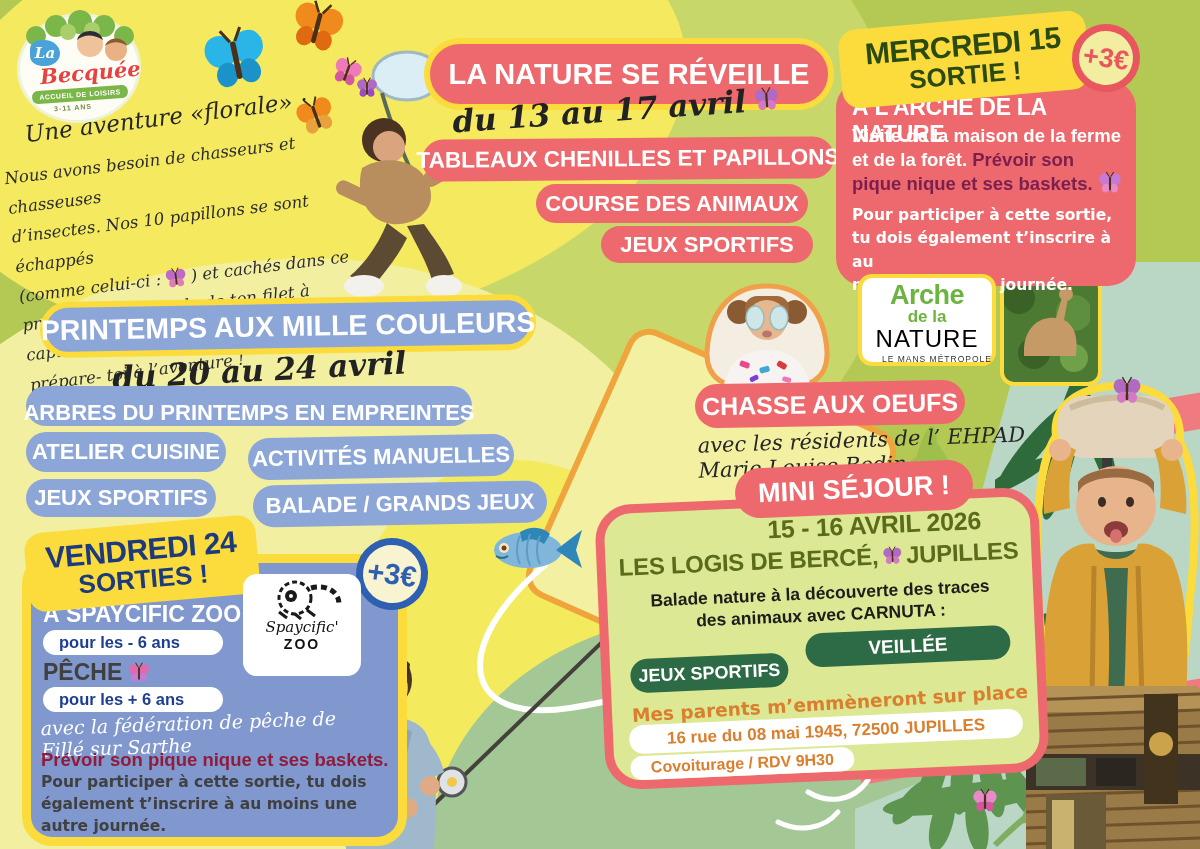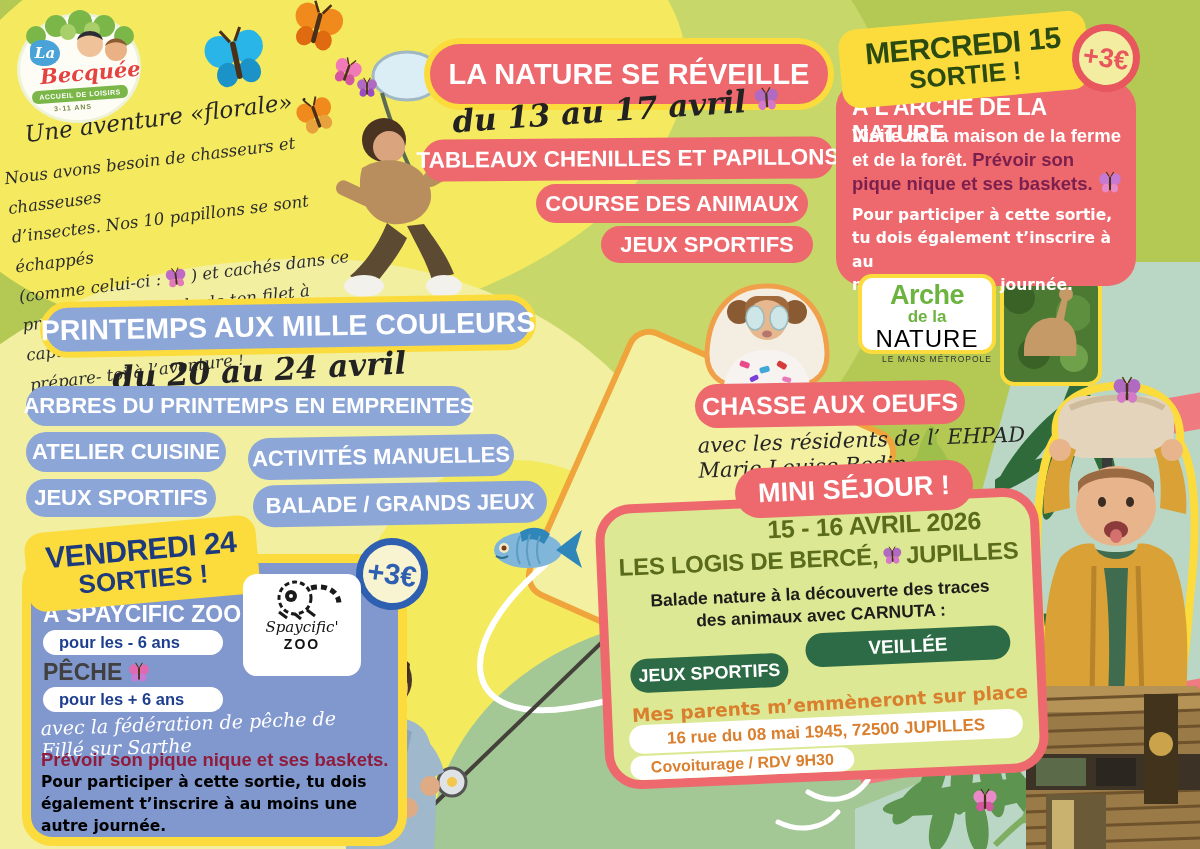--- a/index.html
+++ b/index.html
@@ -326,40 +326,40 @@
     </div>
   </div>
   <div class="badge" style="left:840px;top:20px;width:248px;transform:rotate(-5deg);color:#2b4a12;">
     <div style="font-size:30px;letter-spacing:-0.5px;">MERCREDI 15</div>
     <div style="font-size:26px;">SORTIE !</div>
   </div>
   <div class="price" style="left:1072px;top:24px;width:68px;height:68px;background:#f3eda1;border:7px solid #e8565e;color:#e8565e;font-size:27px;transform:rotate(8deg);">
     <span>+3€</span>
   </div>
 
-  <div class="card" style="left:858px;top:274px;width:138px;height:80px;background:#fff;border:4px solid #fbdc3c;border-radius:14px;text-align:center;">
+  <div class="card" style="left:858px;top:274px;width:138px;height:92px;background:#fff;border:4px solid #fbdc3c;border-radius:14px;text-align:center;">
     <div style="font-size:27px;font-weight:bold;color:#6cb33f;margin-top:2px;letter-spacing:-0.5px;">Arche</div>
     <div style="font-size:17px;font-weight:bold;color:#6cb33f;margin-top:-4px;">de la</div>
     <div style="font-size:24px;font-weight:300;color:#000000;letter-spacing:1px;margin-top:-2px;font-family:'Liberation Sans',sans-serif;">NATURE</div>
     <div style="font-size:8.5px;color:#333;letter-spacing:1px;margin-top:1px;text-align:right;">LE MANS MÉTROPOLE</div>
   </div>
 
   <div class="pill pink" style="left:695px;top:382px;width:270px;height:44px;font-size:25px;transform:rotate(-1deg);">
     <span>CHASSE AUX OEUFS</span>
   </div>
   <div class="abs hw" style="left:698px;top:428px;font-size:21px;color:#262626;transform:rotate(-2deg);line-height:1.2;z-index:3;">
     <div>avec les résidents de l’ EHPAD</div>
     <div>Marie Louise Bodin</div>
   </div>
 
   <div class="pill bluep yb" style="left:40px;top:298px;width:496px;height:56px;font-size:28.5px;transform:rotate(-1deg);">
     <span>PRINTEMPS AUX MILLE COULEURS</span>
   </div>
   <div class="abs hw" style="left:112px;top:352px;font-size:31px;font-weight:bold;color:#222;transform:rotate(-3deg);z-index:3;">du 20 au 24 avril</div>
-  <div class="pill bluep" style="left:26px;top:386px;width:446px;height:40px;font-size:22px;">
+  <div class="pill bluep" style="left:26px;top:386px;width:446px;height:40px;font-size:22px;align-items:flex-end;">
     <span>ARBRES DU PRINTEMPS EN EMPREINTES</span>
   </div>
   <div class="pill bluep" style="left:26px;top:432px;width:200px;height:40px;font-size:22px;">
     <span>ATELIER CUISINE</span>
   </div>
   <div class="pill bluep" style="left:248px;top:436px;width:266px;height:42px;font-size:22px;transform:rotate(-1deg);">
     <span>ACTIVITÉS MANUELLES</span>
   </div>
   <div class="pill bluep" style="left:26px;top:479px;width:190px;height:38px;font-size:22px;">
     <span>JEUX SPORTIFS</span>
@@ -387,21 +387,21 @@
         </span>
     </div>
     <div class="whpill" style="left:12px;top:124px;width:180px;height:25px;padding-left:16px;color:#1e3f8f;font-size:16.5px;">
       <span>pour les + 6 ans</span>
     </div>
     <div class="abs hw" style="left:10px;top:150px;font-size:19px;color:#fff;transform:rotate(-2deg);line-height:1.15;">
       <div>avec la fédération de pêche de</div>
       <div>Fillé sur Sarthe</div>
     </div>
     <div class="abs" style="left:10px;top:186px;font-size:18.5px;font-weight:bold;color:#8f1c3c;">Prévoir son pique nique et ses baskets.</div>
-    <div class="abs comic" style="left:10px;top:208px;font-size:15.5px;color:#000000;line-height:1.42;font-weight:600;">
+    <div class="abs comic" style="left:10px;top:208px;font-size:15.5px;color:#404040;line-height:1.42;font-weight:600;">
       <div>Pour participer à cette sortie, tu dois</div>
       <div>également t’inscrire à au moins une</div>
       <div>autre journée.</div>
     </div>
   </div>
   <div class="badge" style="left:26px;top:524px;width:232px;transform:rotate(-5deg);color:#1d3a7d;">
     <div style="font-size:30px;letter-spacing:-0.5px;">VENDREDI 24</div>
     <div style="font-size:26px;">SORTIES !</div>
   </div>
   <div class="price" style="left:356px;top:538px;width:72px;height:72px;background:#f8f3d0;border:7px solid #2e5fb0;color:#2e5fb0;font-size:29px;transform:rotate(8deg);">

